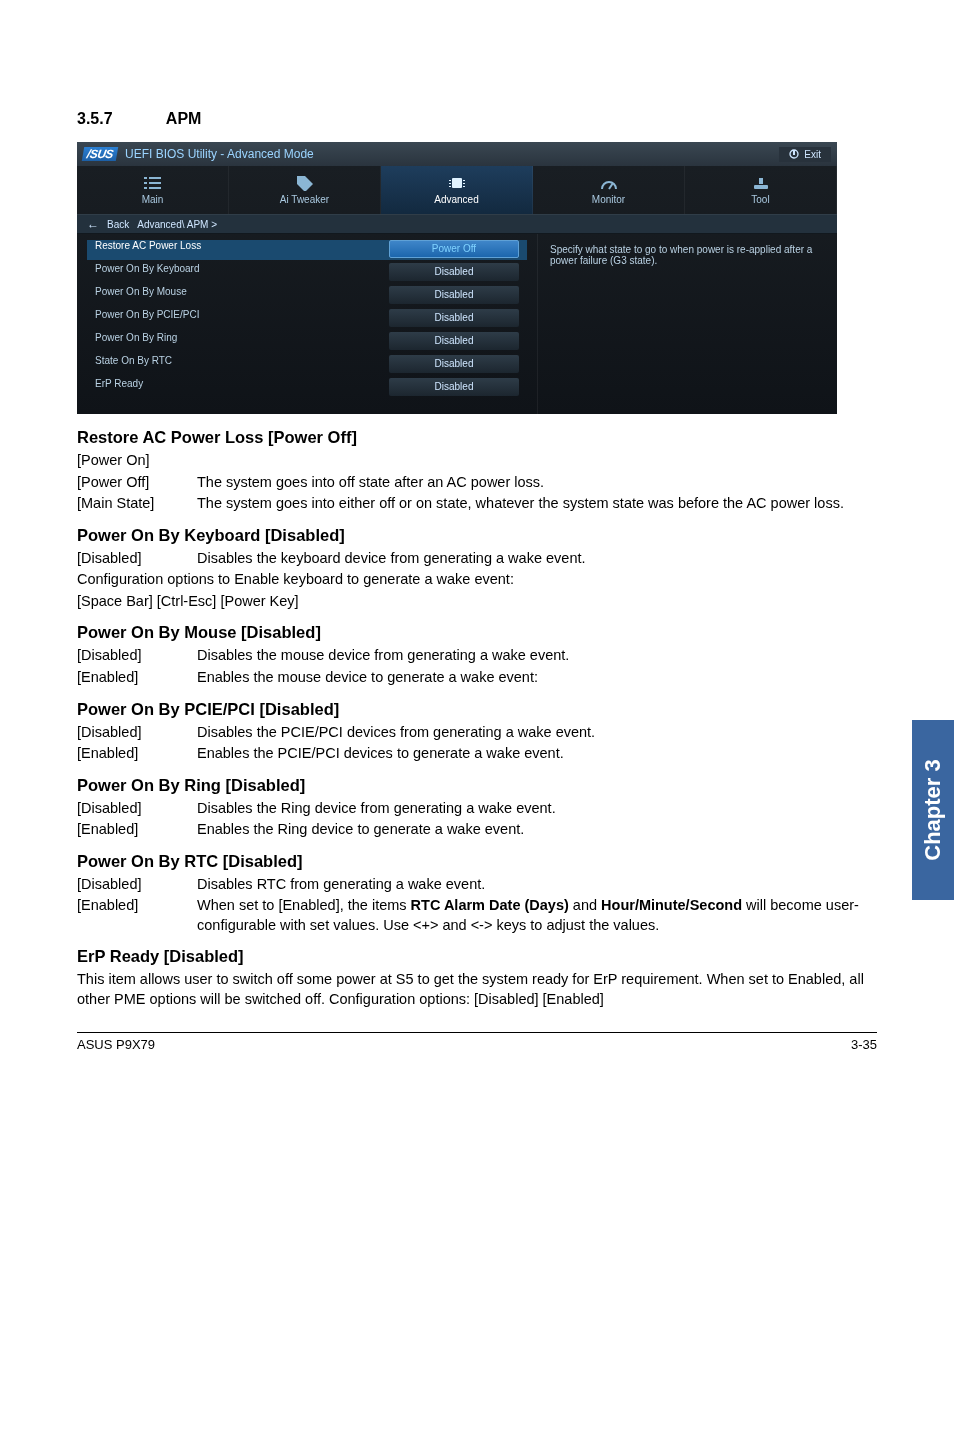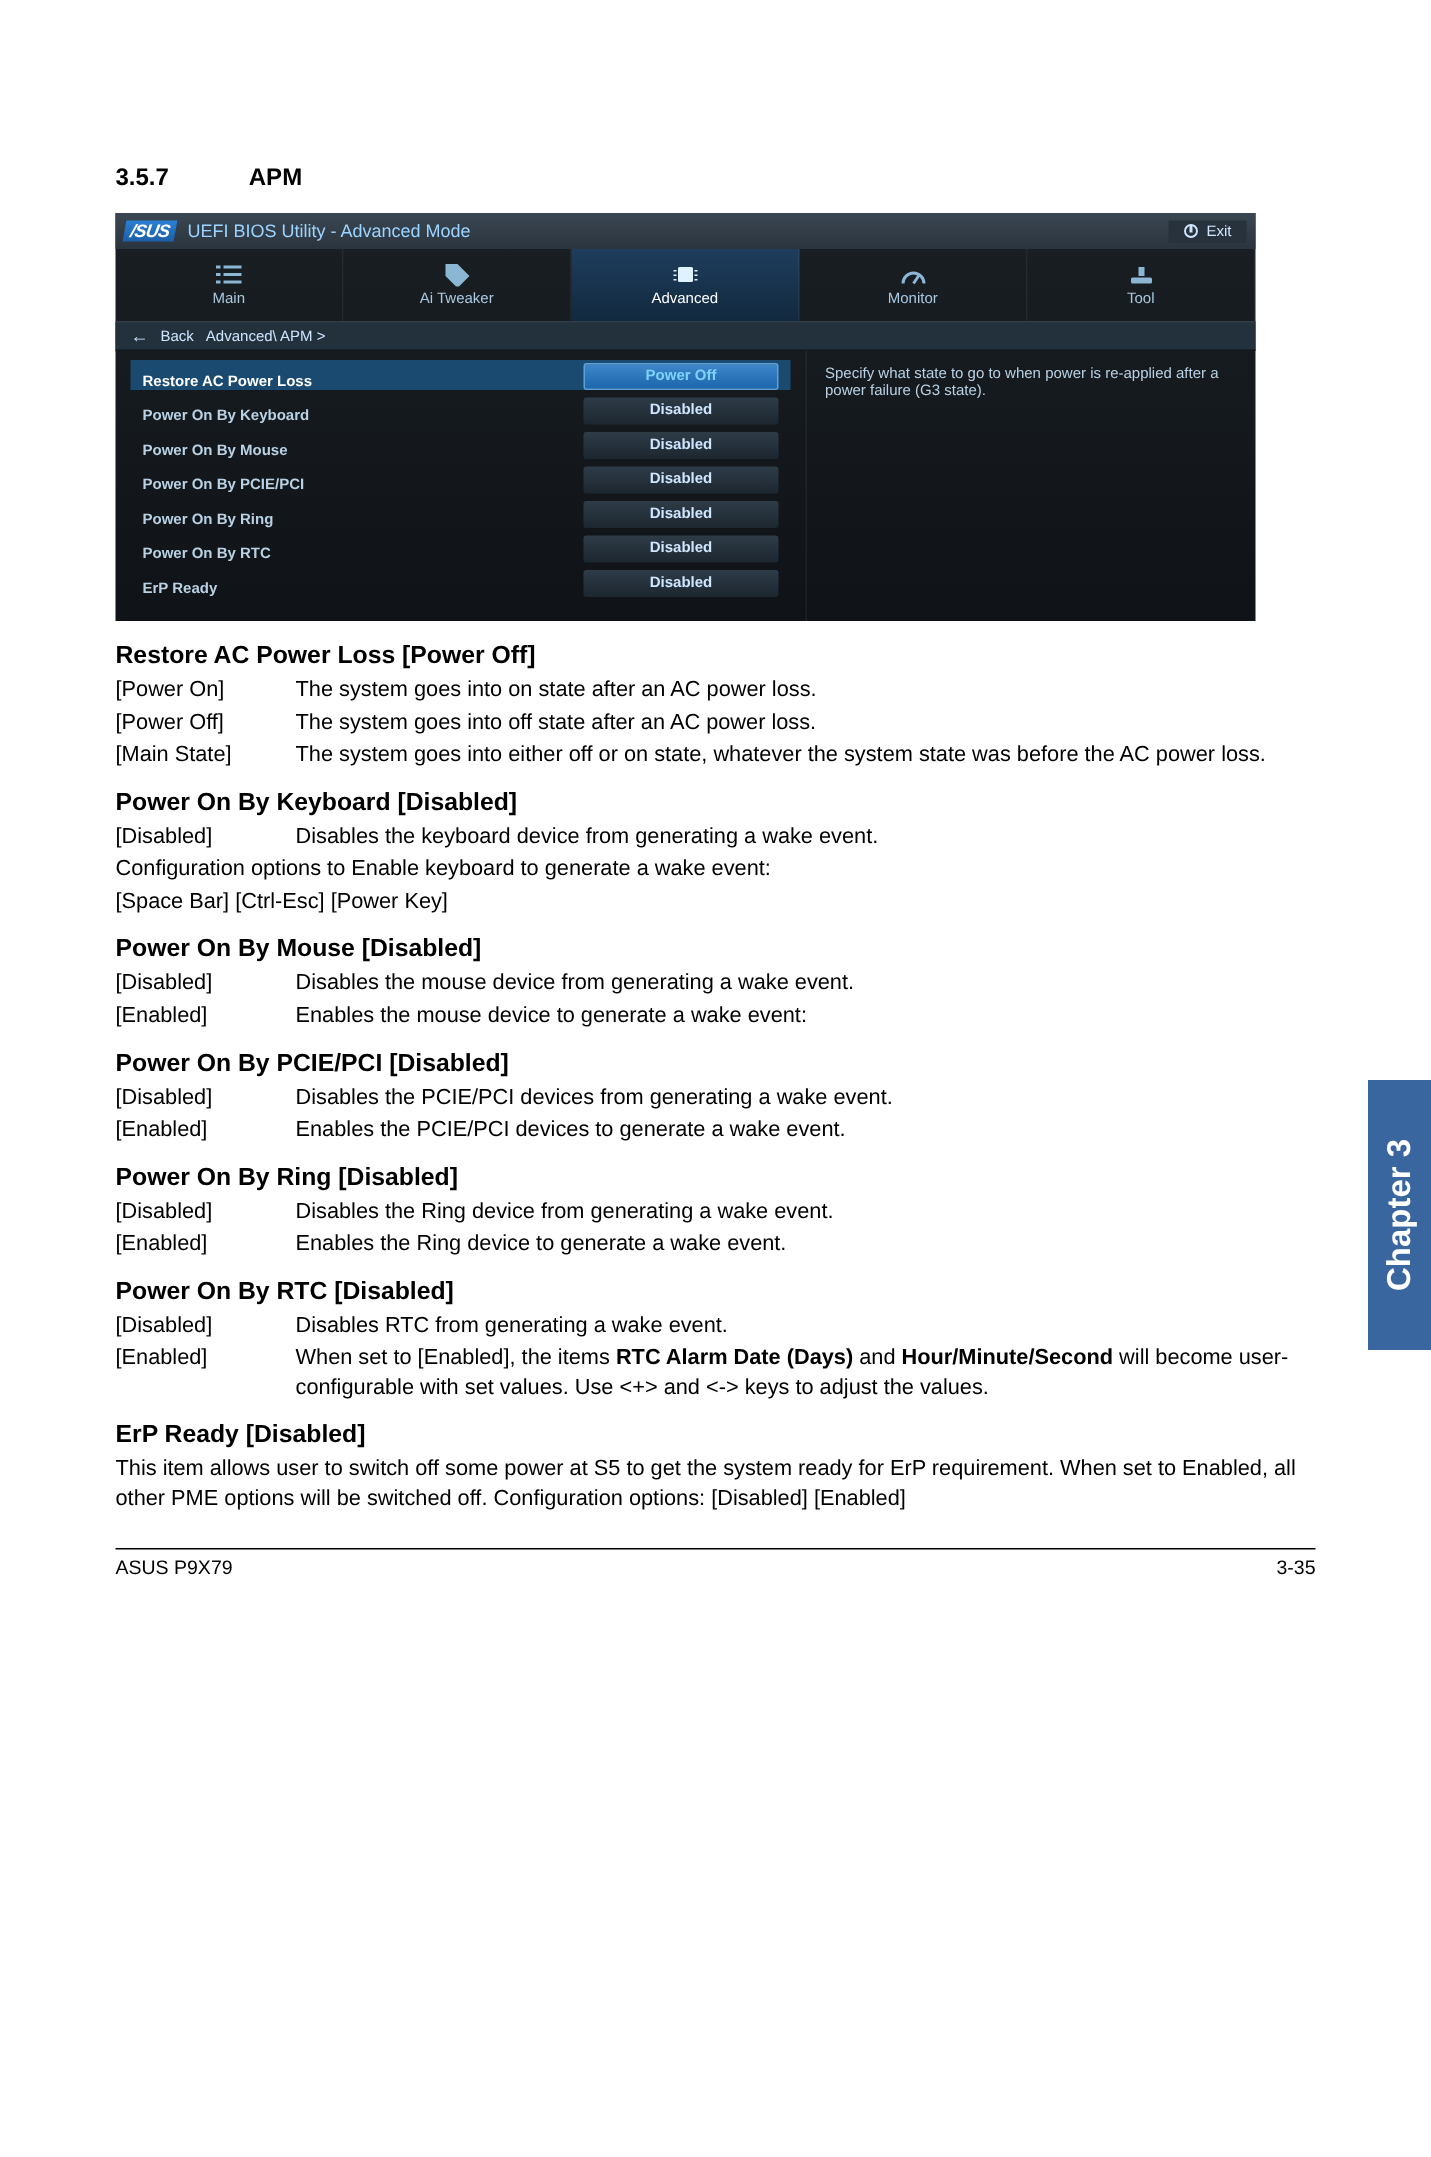--- a/index.html
+++ b/index.html
@@ -87,26 +87,25 @@
   .bios-body {
     display:flex;
     height:180px;
   }
   .bios-settings {
     flex:1.6;
     padding:6px 10px;
     display:flex; flex-direction:column; gap:3px;
   }
   .setting-row {
-    display:flex; align-items:flex-end;
+    display:flex; align-items:flex-start;
     height:20px;
     padding:0 8px;
     color:#b9d1e3;
     font-size:10px;
-    font-weight:bold;
   }
   .setting-row.sel { background:#1a4a6f; color:#fff; }
   .setting-label { flex:1; }
   .setting-value {
     width:130px;
     background: linear-gradient(#2e3c48,#1c262f);
     color:#cfe6ff;
     text-align:center;
     height:18px; line-height:18px;
     border-radius:2px;
@@ -256,37 +255,36 @@
         </div>
         <div class="setting-row">
           <span class="setting-label">Power On By PCIE/PCI</span>
           <span class="setting-value">Disabled</span>
         </div>
         <div class="setting-row">
           <span class="setting-label">Power On By Ring</span>
           <span class="setting-value">Disabled</span>
         </div>
         <div class="setting-row">
-          <span class="setting-label">Power On By RTC</span>
+          <span class="setting-label">State On By RTC</span>
           <span class="setting-value">Disabled</span>
         </div>
         <div class="setting-row">
           <span class="setting-label">ErP Ready</span>
           <span class="setting-value">Disabled</span>
         </div>
       </div>
       <div class="bios-help">Specify what state to go to when power is re-applied after a power failure (G3 state).</div>
     </div>
   </div>
 
   <h3 class="subhead">Restore AC Power Loss [Power Off]</h3>
   <div class="opt-table">
     <div class="opt-row">
         <div class="opt-key">[Power On]</div>
-        <div class="opt-val">The system goes into on state after an AC power loss.</div>
       </div>
     <div class="opt-row">
         <div class="opt-key">[Power Off]</div>
         <div class="opt-val">The system goes into off state after an AC power loss.</div>
       </div>
     <div class="opt-row">
         <div class="opt-key">[Main State]</div>
         <div class="opt-val">The system goes into either off or on state, whatever the system state was before the AC power loss.</div>
       </div>
   </div>

